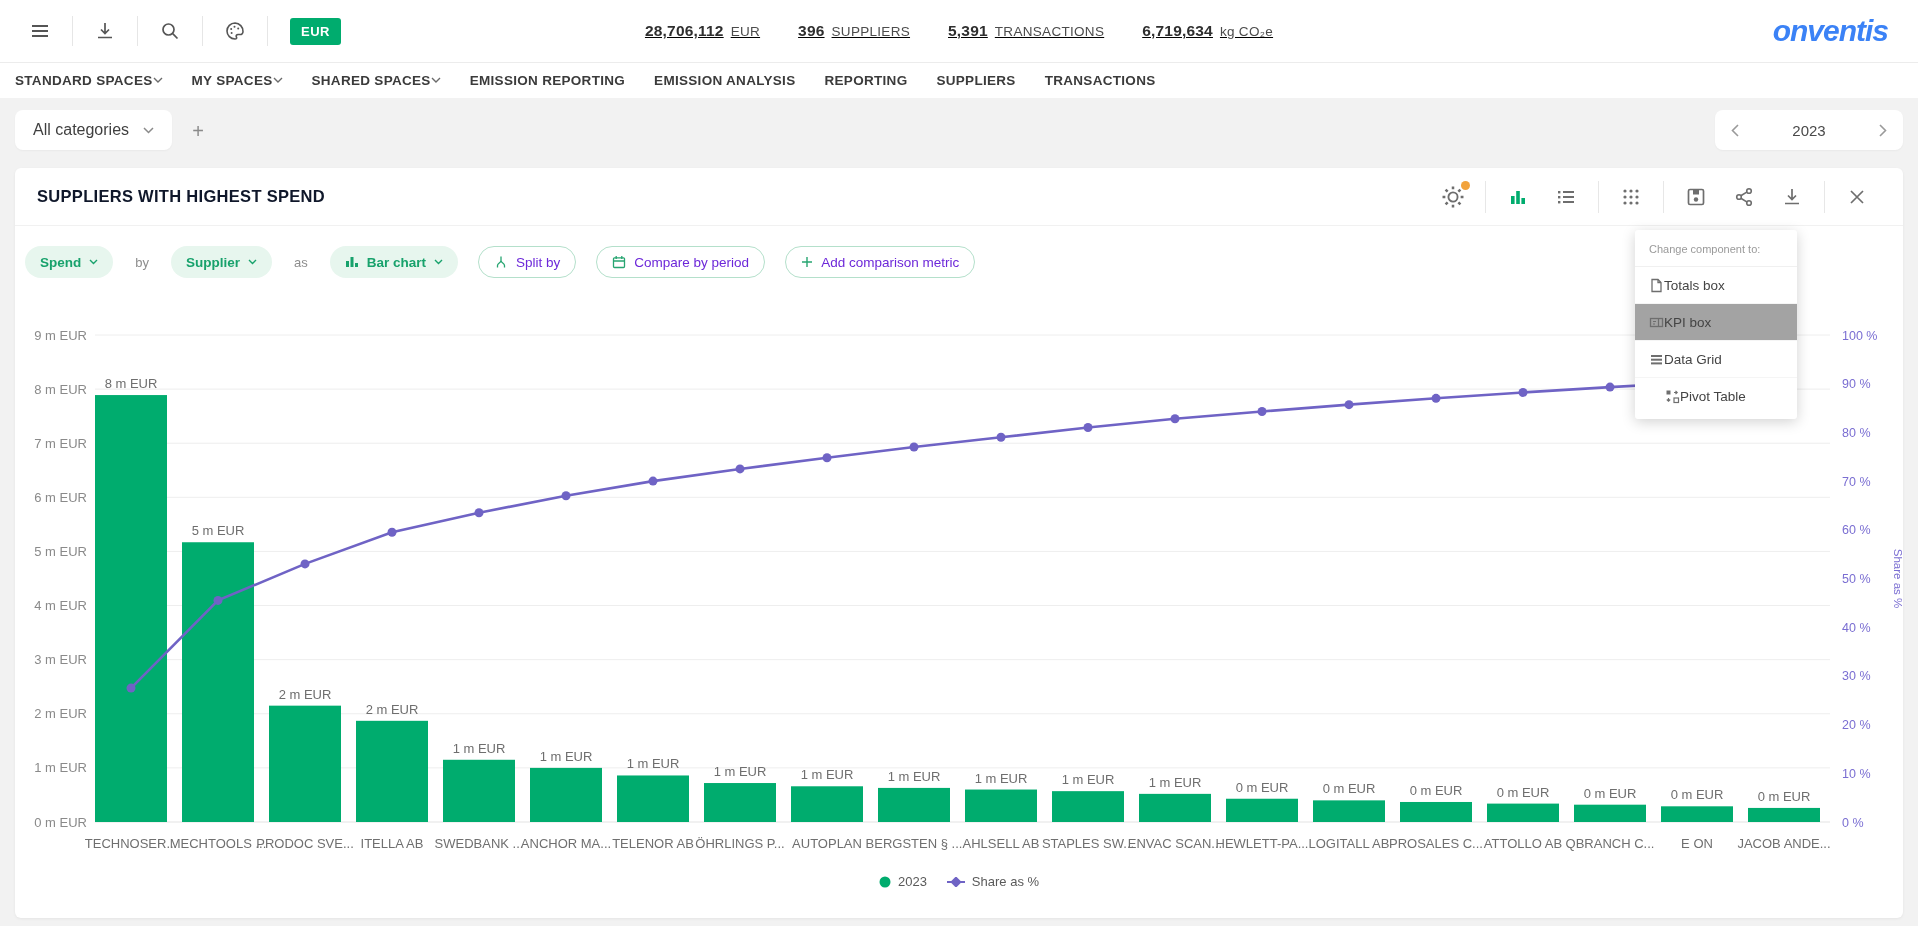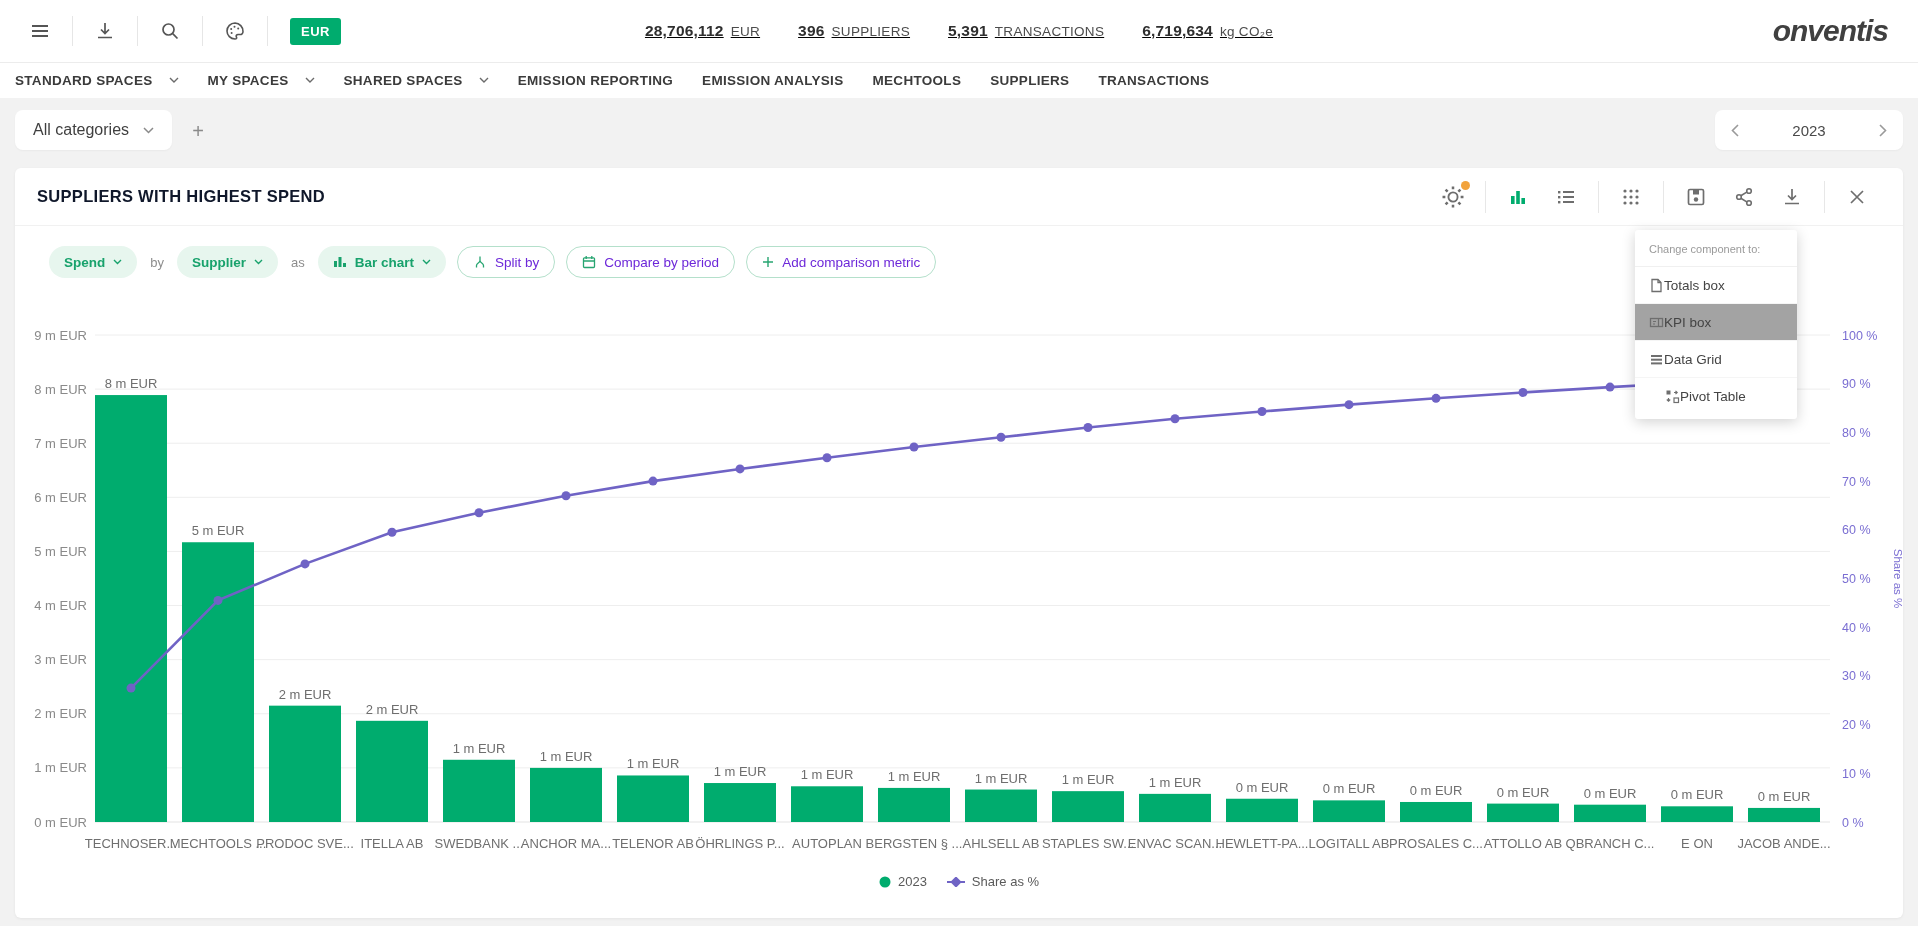--- a/index.html
+++ b/index.html
@@ -12,26 +12,26 @@
   .icon-btn { display:flex; align-items:center; justify-content:center; width:44px; height:44px; cursor:pointer; }
   .tb-divider { width:1px; height:30px; background:#e6e6e6; margin:0 10px; }
   .currency-badge { background:#00ac6e; color:#fff; font-weight:700; font-size:13px; letter-spacing:.5px;
     padding:6px 11px; border-radius:3px; margin-left:12px; }
   .stats { position:absolute; left:50%; top:0; transform:translateX(-50%); height:62px;
     display:flex; align-items:center; gap:38px; white-space:nowrap;text-decoration:underline; }
   .stat { display:flex; align-items:baseline; gap:7px; }
   .stat .v { font-weight:700; font-size:15.5px; color:#2f2f2f; letter-spacing:.2px; }
   .stat .l { font-size:13.5px; color:#4c4c4c; letter-spacing:.3px; }
   .logo { margin-left:auto; padding-right:30px; font-style:italic; font-weight:700; font-size:30px;
-    color:#404040; letter-spacing:-1px;text-align:right; }
+    color:#3b82f6; letter-spacing:-1px;text-align:right; }
 
   
   .nav { width:100%; height:36px; background:#fff; border-top:1px solid #ececec; display:flex;
     align-items:center; padding-left:15px; gap:29px; }
-  .nav-item { display:flex; align-items:center; gap:16px; font-size:13.5px; font-weight:600;
+  .nav-item { display:flex; align-items:center; gap:0; font-size:13.5px; font-weight:600;
     color:#3b3b3b; letter-spacing:.3px; cursor:pointer; white-space:nowrap; }
 
   
   .filter-row { position:relative; width:100%; height:66px; }
   .cat-tab { position:absolute; left:15px; top:12px; height:40px; background:#fff; border-radius:8px;
     display:flex; align-items:center; gap:14px; padding:0 18px; font-size:16px; color:#3f3f3f; cursor:pointer;
     box-shadow:0 1px 2px rgba(0,0,0,.04); }
   .add-tab { position:absolute; left:185px; top:20px; width:26px; height:26px; display:flex; align-items:center;
     justify-content:center; color:#8a8a8a; font-size:20px; cursor:pointer; }
   .year-ctl { position:absolute; right:15px; top:12px; width:188px; height:40px; background:#fff; border-radius:8px;
@@ -46,21 +46,21 @@
   .card-head { position:relative; height:58px; display:flex; align-items:center; padding:0 22px;
     border-bottom:1px solid #f1f1f1; }
   .card-title { font-size:16.5px; font-weight:700; color:#0f172a; letter-spacing:.3px; }
   .toolbar { margin-left:auto; display:flex; align-items:center; }
   .tool { position:relative; width:26px; height:26px; margin:0 11px; display:flex; align-items:center;
     justify-content:center; cursor:pointer; }
   .tool-divider { width:1px; height:32px; background:#e7e7e7; margin:0 8px; }
   .gear-dot { position:absolute; top:-3px; right:-4px; width:9px; height:9px; border-radius:50%; background:#f2a33c; }
 
   
-  .chips { display:flex; align-items:center; gap:11px; padding:20px 22px 0 34px; }
+  .chips { display:flex; align-items:center; gap:20px; padding:20px 22px 0 10px; }
   .chip { display:flex; align-items:center; gap:8px; height:32px; padding:0 15px; border-radius:16px;
     font-size:13.5px; font-weight:700; color:#18a26c; background:#e7f6ee; cursor:pointer; white-space:nowrap; }
   .chip.outline { background:#fff; border:1px solid #b4e0cb; font-weight:400; color:#6d28d9; }
   .conj { font-size:13px; color:#8d8d8d; padding:0 2px; }
 
   
   .chart-svg { position:absolute; left:0; top:137px; }
   .legend { position:absolute; left:0; top:706px; width:100%; display:flex; justify-content:center;
     align-items:center; gap:20px; }
   .legend-item { display:flex; align-items:center; gap:7px; font-size:13px; color:#5a5a5a; cursor:pointer; }
@@ -150,21 +150,21 @@
         <path d="M1 1l4 4 4-4" stroke="#6b6b6b" stroke-width="1.4" fill="none"></path>
       </svg>
     </div>
     <div class="nav-item">
       <span>EMISSION REPORTING</span>
     </div>
     <div class="nav-item">
       <span>EMISSION ANALYSIS</span>
     </div>
     <div class="nav-item">
-      <span>MECHTOOLS</span>
+      <span>REPORTING</span>
     </div>
     <div class="nav-item">
       <span>SUPPLIERS</span>
     </div>
     <div class="nav-item">
       <span>TRANSACTIONS</span>
     </div>
   </div>
 
 <div class="filter-row">

